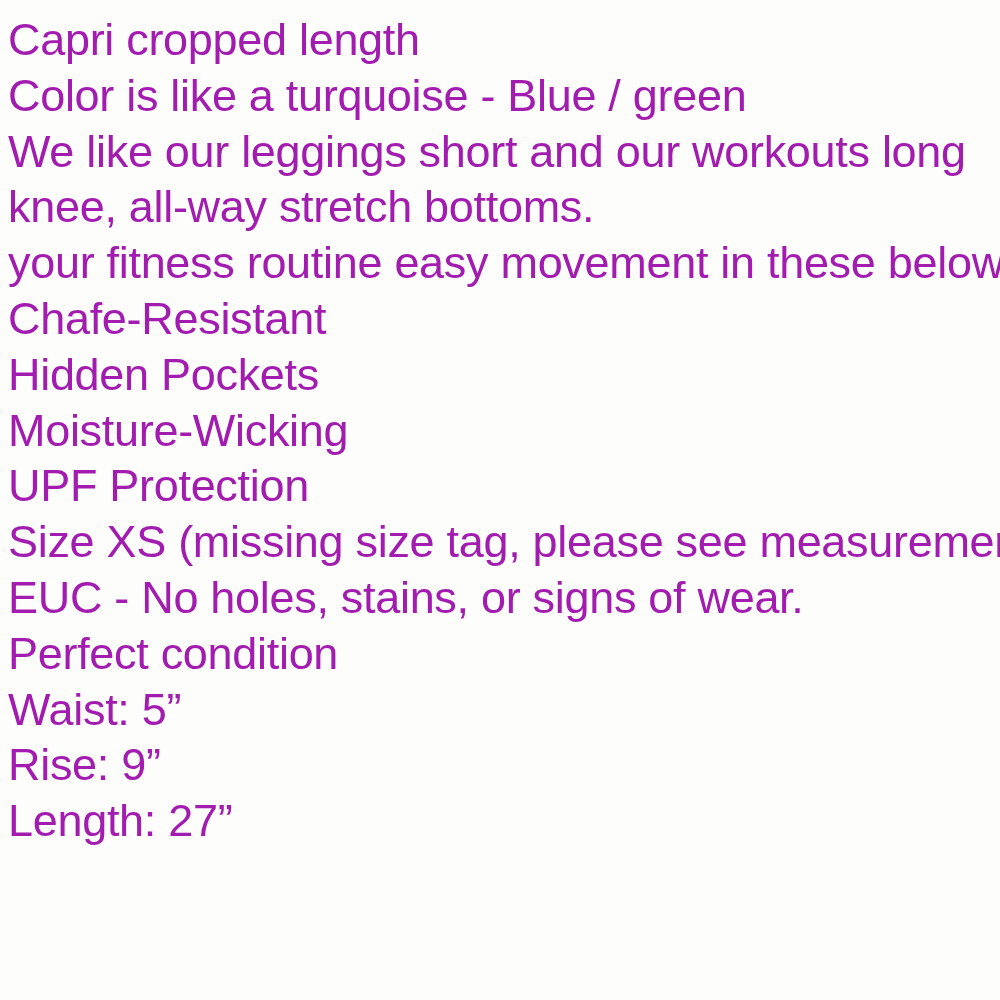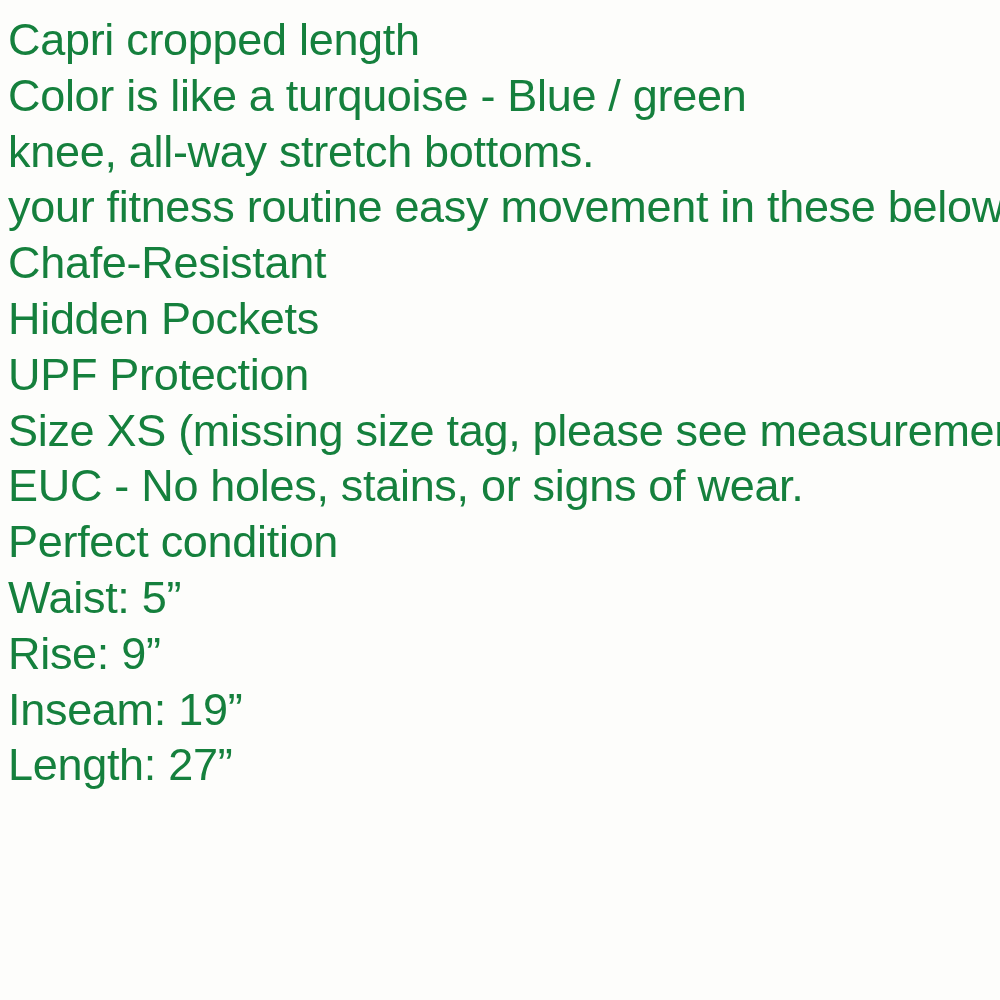--- a/index.html
+++ b/index.html
@@ -16,39 +16,40 @@
   #listing-description {
     box-sizing: border-box;
     width: 1000px;
     height: 1000px;
     padding: 12px 0 0 8px;
     background: #fdfdfb;
   }
   .desc-line {
     display: block;
     white-space: nowrap;
-    color: #15803d;
+    color: #a21caf;
     font-family: "Liberation Sans", sans-serif;
     font-size: 45px;
     font-weight: 400;
     line-height: 55.8px;
     letter-spacing: -0.3px;
   }
 </style>
 </head>
 <body>
 
 <div id="listing-description">
   <span class="desc-line">Capri cropped length</span>
   <span class="desc-line">Color is like a turquoise - Blue / green</span>
+  <span class="desc-line">We like our leggings short and our workouts long</span>
   <span class="desc-line">knee, all-way stretch bottoms.</span>
   <span class="desc-line">your fitness routine easy movement in these below</span>
   <span class="desc-line">Chafe-Resistant</span>
   <span class="desc-line">Hidden Pockets</span>
+  <span class="desc-line">Moisture-Wicking</span>
   <span class="desc-line">UPF Protection</span>
   <span class="desc-line">Size XS (missing size tag, please see measurements</span>
   <span class="desc-line">EUC - No holes, stains, or signs of wear.</span>
   <span class="desc-line">Perfect condition</span>
   <span class="desc-line">Waist: 5”</span>
   <span class="desc-line">Rise: 9”</span>
-  <span class="desc-line">Inseam: 19”</span>
   <span class="desc-line">Length: 27”</span>
 </div>
 
 </body></html>

